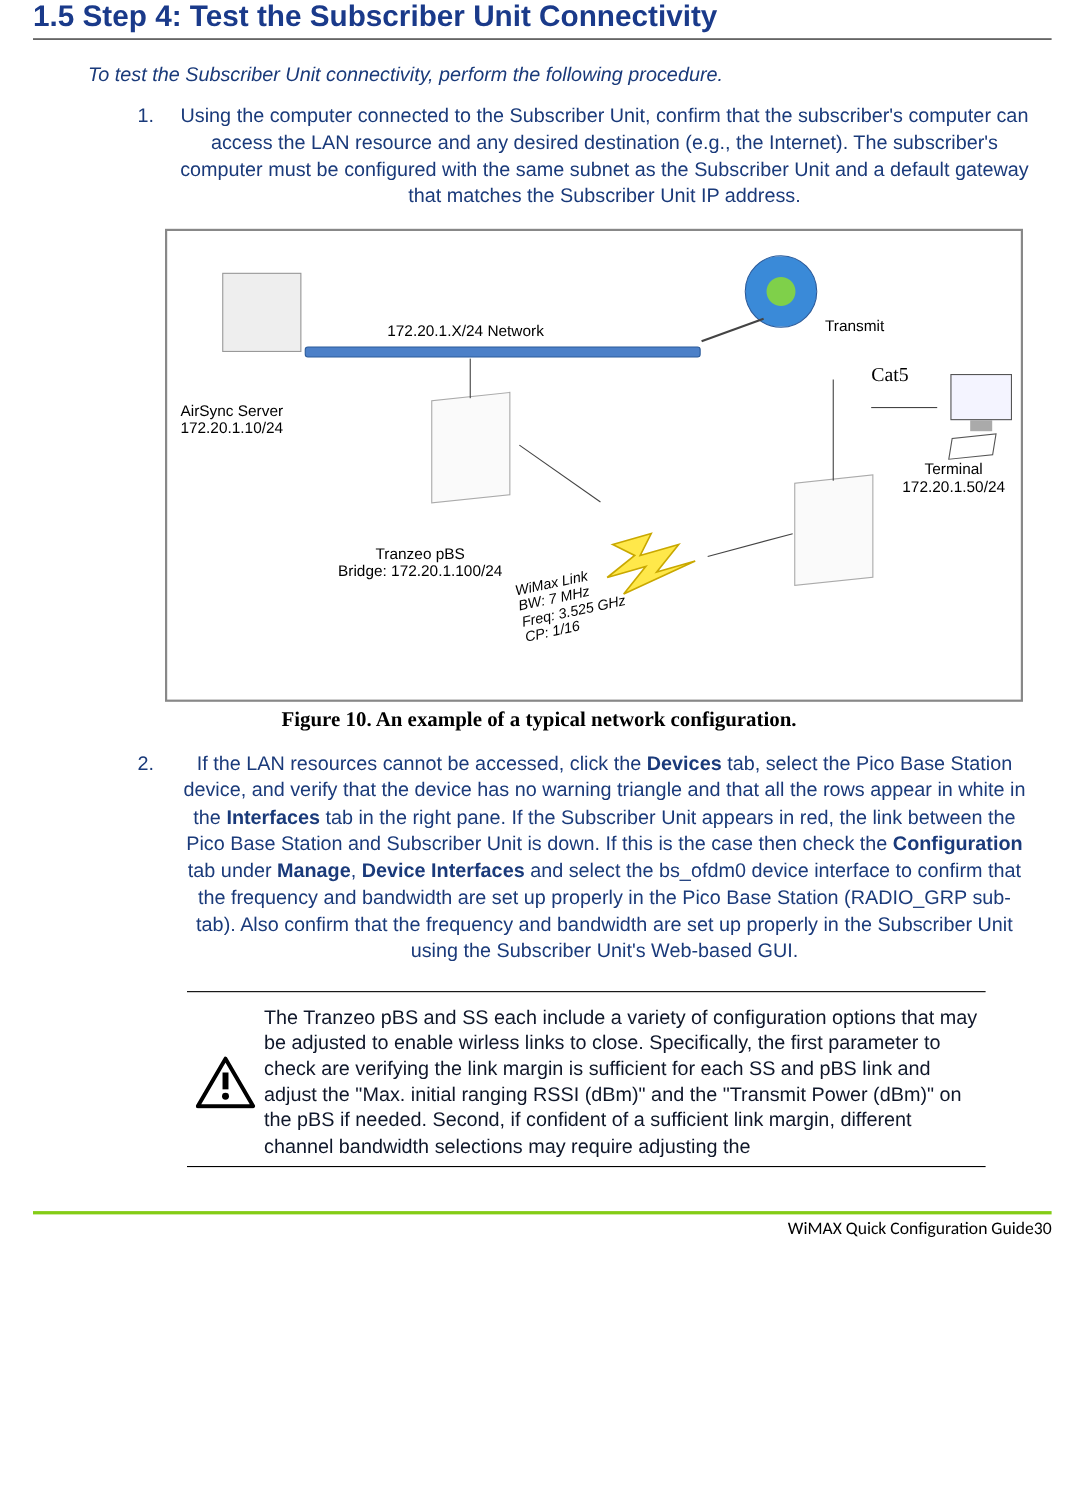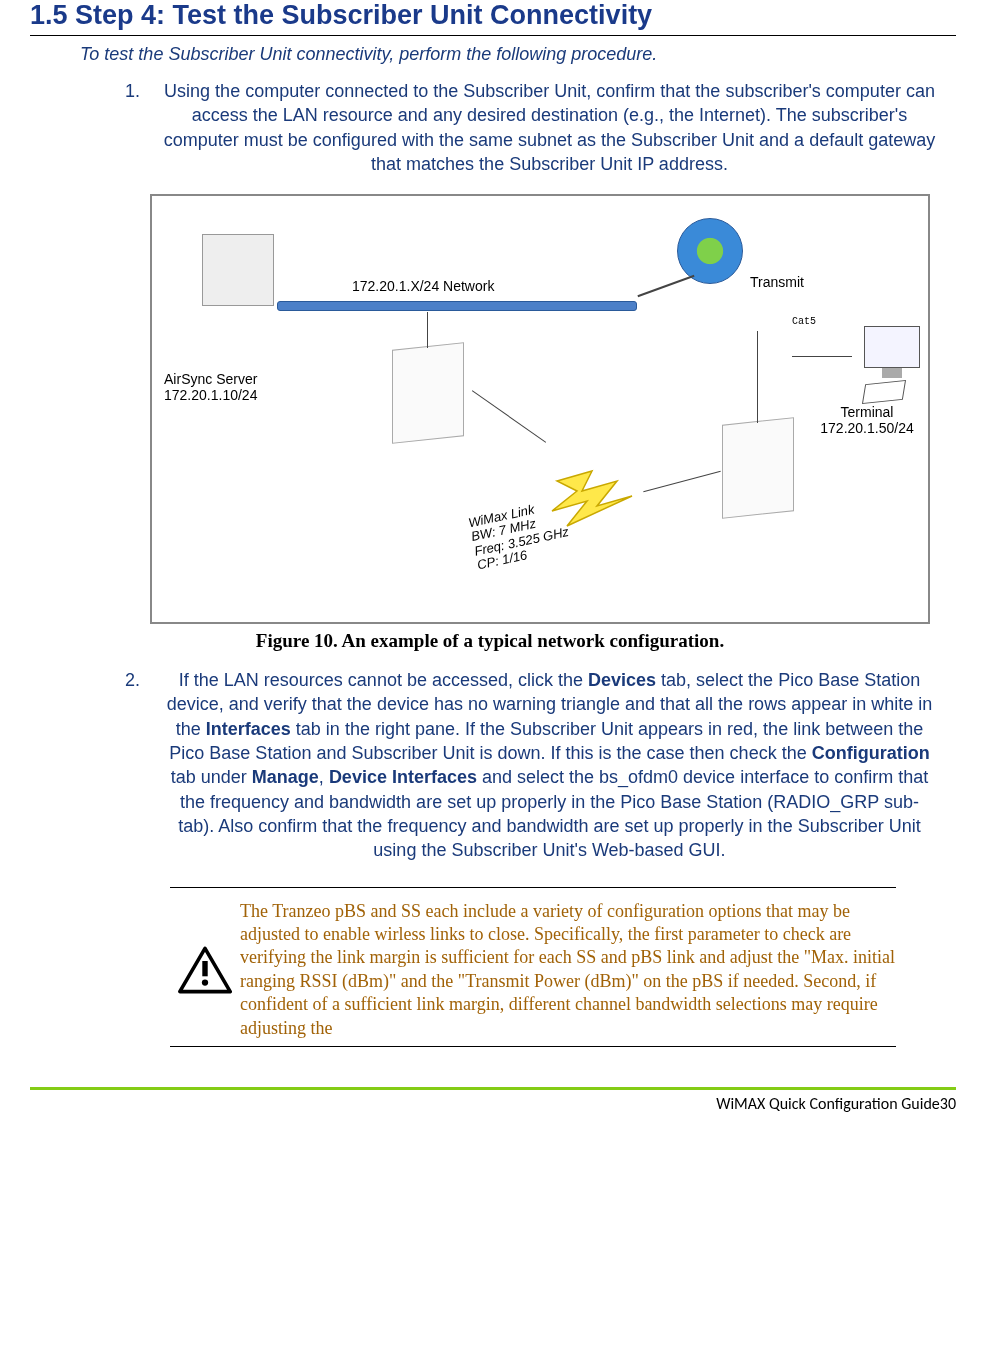--- a/index.html
+++ b/index.html
@@ -8,21 +8,21 @@
       background: #fff;
       font-family: Verdana, Geneva, sans-serif;
       color: #1a3a7a;
       padding: 0 30px;
     }
     .heading {
       font-size: 27px;
       color: #1a3a8a;
       padding-bottom: 4px;
       border-bottom: 1px solid #000;
-      margin-bottom: 8px;
+      margin-bottom: 22px;
     }
     .intro {
       font-size: 18px;
       margin-left: 50px;
       margin-bottom: 14px;
       font-style: italic;
     }
     .list-item {
       display: flex;
       margin-left: 95px;
@@ -64,53 +64,54 @@
     .plate1 { left:240px; top:150px; }
     .plate2 { left:570px; top:225px; }
     .term { position:absolute; left:700px; top:130px; width:80px; height:70px; }
     .term .mon { width:56px; height:42px; border:1.5px solid #555; background:#f4f4ff; margin:0 auto; }
     .term .base { width:20px; height:10px; background:#aaa; margin:0 auto; }
     .term .kb { width:40px; height:20px; border:1.5px solid #555; background:#fff; position:absolute; left:12px; top:56px; transform: skewX(-15deg) rotate(-6deg);}
     .line { position:absolute; background:#444; }
     .lbolt { position:absolute; left:395px; top:265px; width:100px; height:70px; }
     .lbolt svg { width:100%; height:100%; }
     .diag-text { position:absolute; font-family: Arial, sans-serif; color:#000; font-size:13px; font-style:italic; transform: rotate(-12deg); line-height:1.1;}
-    .cat5 { position:absolute; font-family: Liberation Mono, monospace; color:#000; font-size:10px; left:640px; top:120px;}
+    .cat5 { position:absolute; font-family: Liberation Serif, serif; color:#000; font-size:18px; left:640px; top:120px;}
     .note-row { display:flex; margin: 24px 60px 0 140px; border-top:1px solid #000; border-bottom:1px solid #000; padding: 6px 0 0 0;}
     .warn-icon { width:70px; flex-shrink:0; display:flex; align-items:center; justify-content:center; font-family: Arial, sans-serif;}
     .warn-icon svg { width:54px; height:48px; }
-    .note-text { flex:1; font-family: Liberation Serif, serif; font-size:18px; color:#a16207; line-height:1.3; padding: 6px 0;}
+    .note-text { flex:1; font-family: Liberation Sans, sans-serif; font-size:18px; color:#0f172a; line-height:1.3; padding: 6px 0;}
     .footer { margin-top: 40px; border-top:3px solid #84cc16; display:flex; justify-content:flex-end; font-family: Calibri, Arial, sans-serif; font-size:16px; color:#000; padding:4px 0 20px 0;}
     .vline { width:1px; background:#444; position:absolute;}
   </style>
 </head>
 <body>
 
 <h1 class="heading">1.5 Step 4: Test the Subscriber Unit Connectivity</h1>
 
 <p class="intro">To test the Subscriber Unit connectivity, perform the following procedure.</p>
 
 <div class="list-item">
   <div class="num">1.</div>
   <div class="list-text">Using the computer connected to the Subscriber Unit, confirm that the subscriber's computer can access the LAN resource and any desired destination (e.g., the Internet). The subscriber's computer must be configured with the same subnet as the Subscriber Unit and a default gateway that matches the Subscriber Unit IP address.</div>
 </div>
 
 <div class="figure-box">
   <div class="svrbox svr1"></div>
-  <div class="fig-label" style="left:12px; top:155px; text-align:center;margin-top:20px;">AirSync Server<br>172.20.1.10/24</div>
+  <div class="fig-label" style="left:12px; top:155px; text-align:center;">AirSync Server<br>172.20.1.10/24</div>
 
   <div class="net-bar"></div>
   <div class="fig-label" style="left:200px; top:82px;">172.20.1.X/24 Network</div>
 
   <div class="globe"></div>
   <div class="fig-label" style="left:598px; top:78px;">Transmit</div>
 
   <div class="line" style="left:484px; top:89px; width:60px; height:2px; transform:rotate(-20deg);"></div>
 
   <div class="plate plate1"></div>
+  <div class="fig-label" style="left:100px; top:285px; width:260px;">Tranzeo pBS<br>Bridge: 172.20.1.100/24</div>
   <div class="vline" style="left:275px; top:116px; height:36px;"></div>
 
   <div class="plate plate2"></div>
   <div class="vline" style="left:605px; top:135px; height:92px;"></div>
 
   <div class="cat5">Cat5</div>
   <div class="line" style="left:640px; top:160px; width:60px; height:1px;"></div>
 
   <div class="term">
     <div class="mon"></div>

